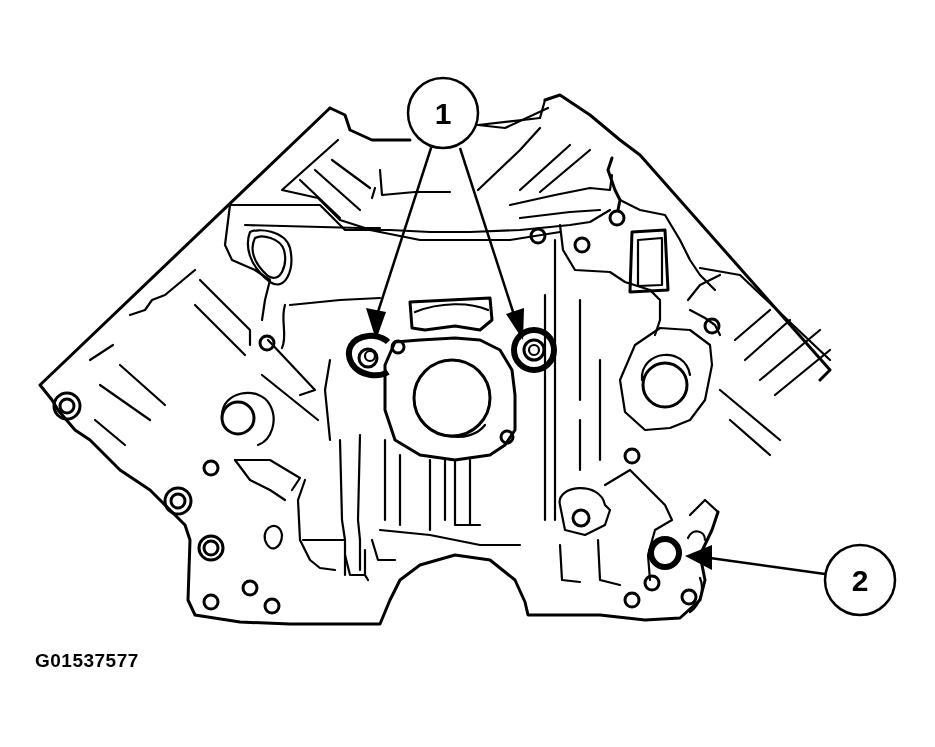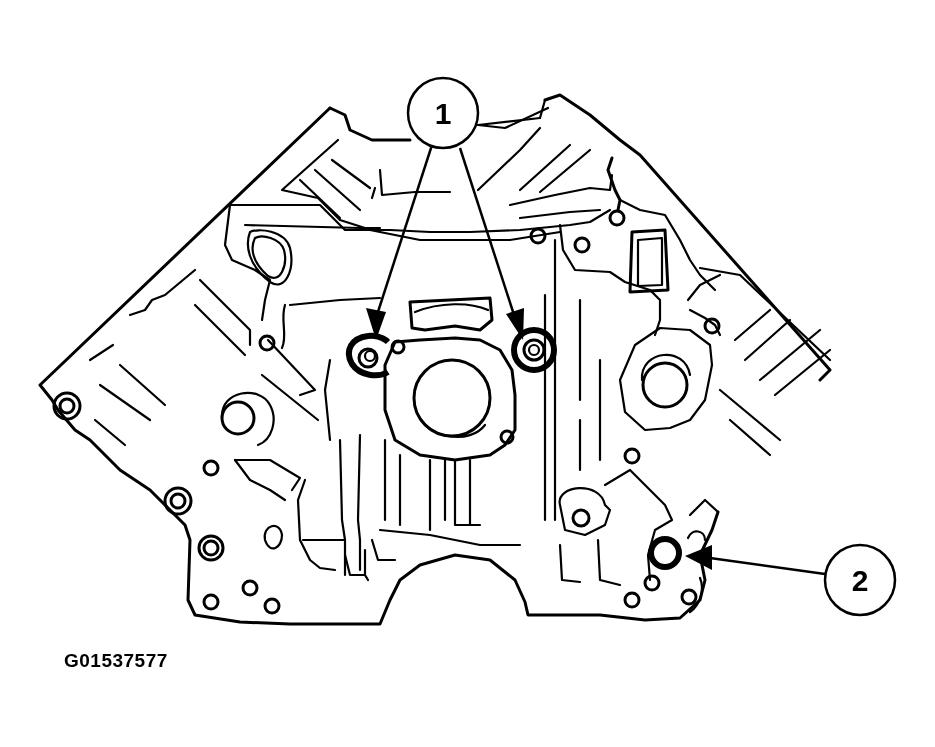--- a/index.html
+++ b/index.html
@@ -5,21 +5,21 @@
     html, body { margin: 0; padding: 0; background: #ffffff; }
     body { width: 935px; height: 747px; position: relative; overflow: hidden; font-family: "Liberation Sans", sans-serif; }
     #diagram { position: absolute; left: 0; top: 0; width: 935px; height: 747px; }
     .ln { fill: none; stroke: #000; stroke-width: 3; stroke-linejoin: round; stroke-linecap: round; }
     .thin { fill: none; stroke: #000; stroke-width: 2.2; stroke-linecap: round; stroke-linejoin: round; }
     .bold { fill: none; stroke: #000; stroke-width: 6; }
     .callout-circle { fill: #fff; stroke: #000; stroke-width: 2.5; }
     .callout-num { font-family: "Liberation Sans", sans-serif; font-weight: bold; font-size: 30px; text-anchor: middle; dominant-baseline: central; fill: #000; }
     .leader { stroke: #000; stroke-width: 2.5; fill: none; }
     .arrowhead { fill: #000; }
-    .fig-id { position: absolute; left: 35px; top: 650px; font-family: "Liberation Sans", sans-serif; font-size: 19px; font-weight: bold; color: #000; letter-spacing: 0.5px; margin-left: 29px; }
+    .fig-id { position: absolute; left: 35px; top: 650px; font-family: "Liberation Sans", sans-serif; font-size: 19px; font-weight: bold; color: #000; letter-spacing: 0.5px; }
   </style>
 </head>
 <body>
 
 <svg id="diagram" viewBox="0 0 935 747" xmlns="http://www.w3.org/2000/svg">
 
   <g>
     <path class="ln" d="M330,108 L345,115 L350,130 L372,140 L410,140"></path>
     <path class="ln" d="M330,108 L40,385 L52,400 L58,410 L75,430 L90,440 L120,470 L150,490 L165,505 L185,525 L190,540 L188,600 L195,615 L240,622 L290,624 L380,624 L390,600 L400,580 L420,565 L455,555 L490,560 L515,580 L525,602 L528,615 L600,615 L645,620 L680,618 L700,600 L705,580 L700,555 L712,530 L718,512"></path>
     <path class="ln" d="M545,100 L560,95 L590,115 L620,140 L640,155 L830,370 L820,380"></path>

